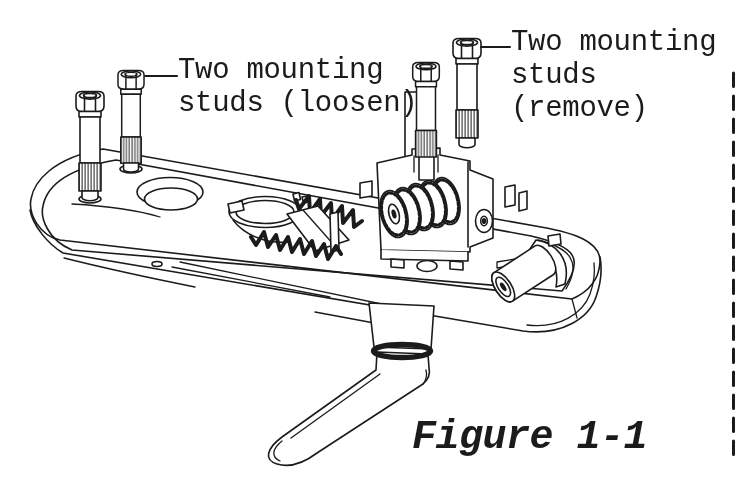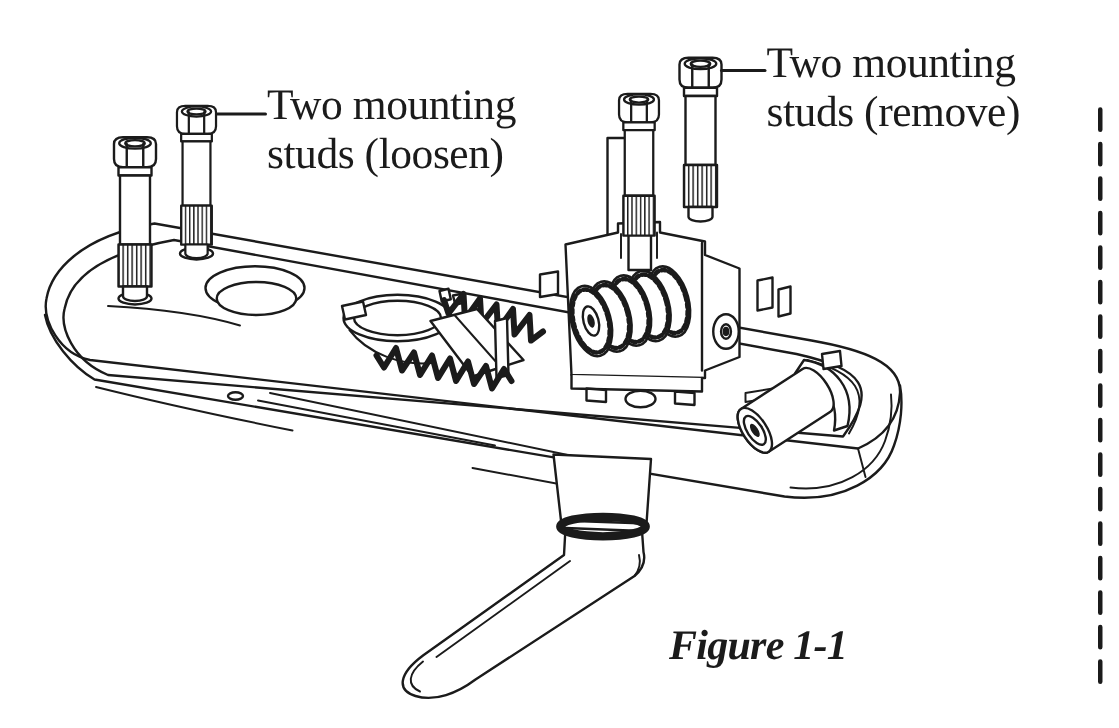--- a/index.html
+++ b/index.html
@@ -1,23 +1,23 @@
 <!DOCTYPE html>
 <html style="--line: #1b1b1b; --background: #ffffff;"><head>
 <meta charset="utf-8">
 <style>
   html,body{margin:0;padding:0;background:#fff;}
   .page{position:relative;width:746px;height:485px;background:var(--background,#fff);
-        font-family:Liberation Serif, serif;overflow:hidden;}
+        font-family:Liberation Mono, monospace;overflow:hidden;}
   .diagram-svg{position:absolute;left:0;top:0;color:var(--line,#1b1b1b);}
   .callout{position:absolute;font-size:29px;line-height:33px;letter-spacing:-0.3px;
            color:var(--line,#1b1b1b);white-space:pre-line;}
   .callout-loosen{left:178px;top:54px;}
   .callout-remove{left:511px;top:26px;}
-  .figure-caption{position:absolute;left:446px;top:415px;font-size:28px;font-weight:bold;
+  .figure-caption{position:absolute;left:412px;top:415px;font-size:40px;font-weight:bold;
                   font-style:italic;letter-spacing:-0.5px;color:var(--line,#1b1b1b);text-align:center;}
 </style>
 </head>
 <body>
 
 <div class="page">
 
 <svg class="diagram-svg" width="746" height="485" viewBox="0 0 746 485">
   <defs>
     <pattern id="knurl" width="3" height="6" patternUnits="userSpaceOnUse">

